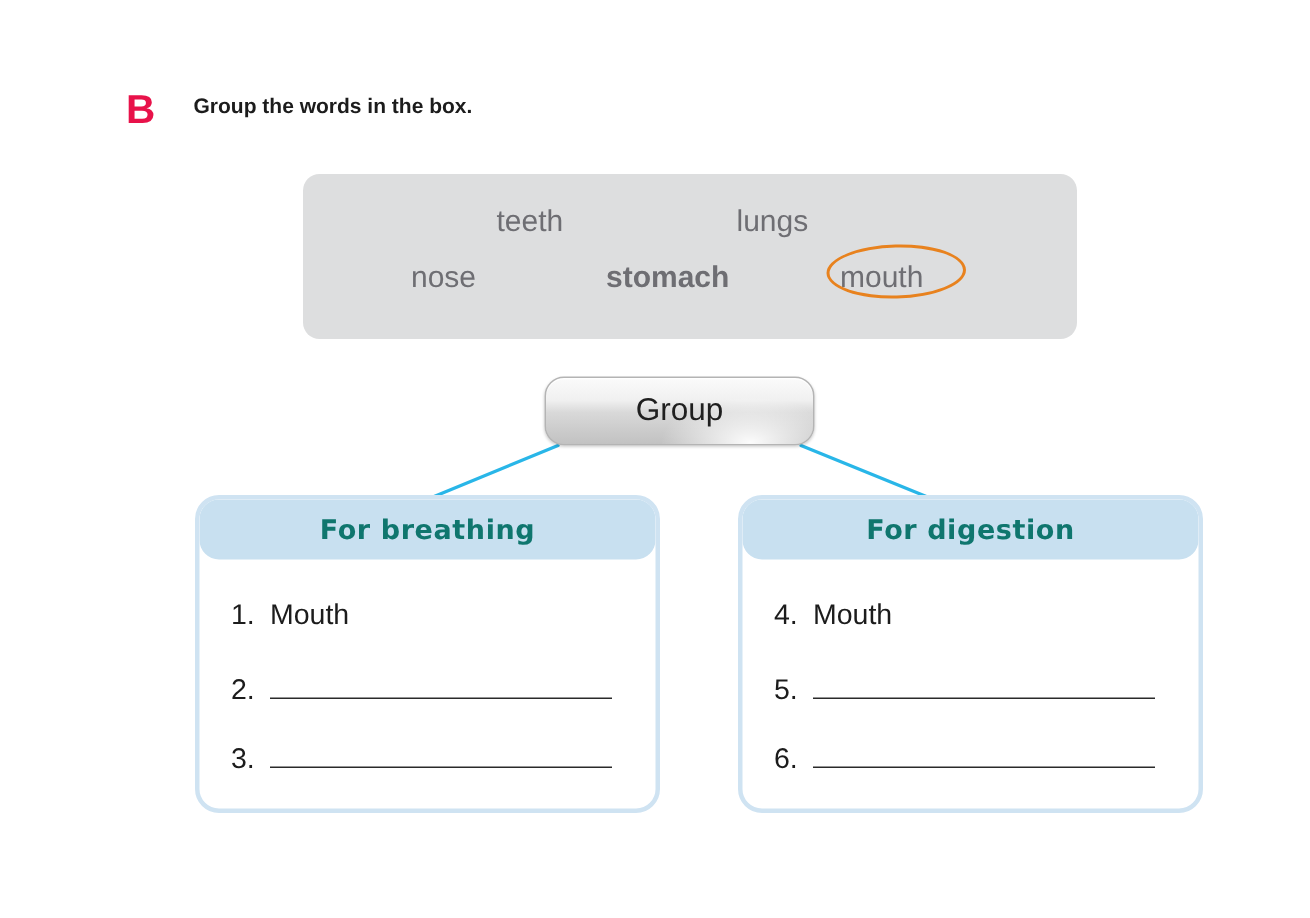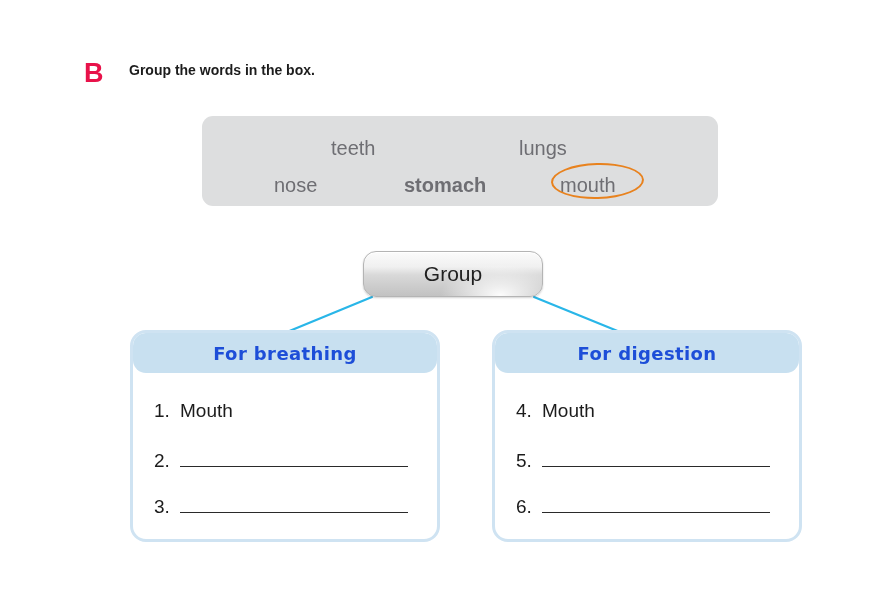--- a/index.html
+++ b/index.html
@@ -37,36 +37,36 @@
     line-height: 1.2;
     white-space: nowrap;
   }
 
   
   #word-bank {
     position: absolute;
     left: 202px;
     top: 116px;
     width: 516px;
-    height: 90px;
+    height: 110px;
     background: #dddedf;
     border-radius: 11px;
   }
   .word-chip {
     position: absolute;
     font-size: 20px;
     color: #6e6e73;
     white-space: nowrap;
     line-height: 1;
   }
   .word-row-top { top: 22px; }
   .word-row-bottom { top: 59px; }
 
   #word-teeth  { left: 129px; }
-  #word-lungs  { left: 317px; }
+  #word-lungs  { left: 289px; }
   #word-nose   { left: 72px;  }
   #word-stomach{ left: 202px; font-weight: bold; }
   #word-mouth  { left: 358px; }
 
   #mouth-circle {
     position: absolute;
     left: 349px;
     top: 47px;
     width: 93px;
     height: 36px;
@@ -152,21 +152,21 @@
     height: 40px;
     background: #c8e0f0;
     border-radius: 12px 12px 13px 13px;
     display: flex;
     align-items: center;
     justify-content: center;
   }
   .card-header-title {
     font-size: 18px;
     font-weight: bold;
-    color: #1d4ed8;
+    color: #0f766e;
     letter-spacing: 0.4px;
     font-family: "DejaVu Sans", sans-serif;
   }
 
   .answer-list {
     position: absolute;
     left: 0;
     top: 40px;
     width: 100%;
     padding: 0;

